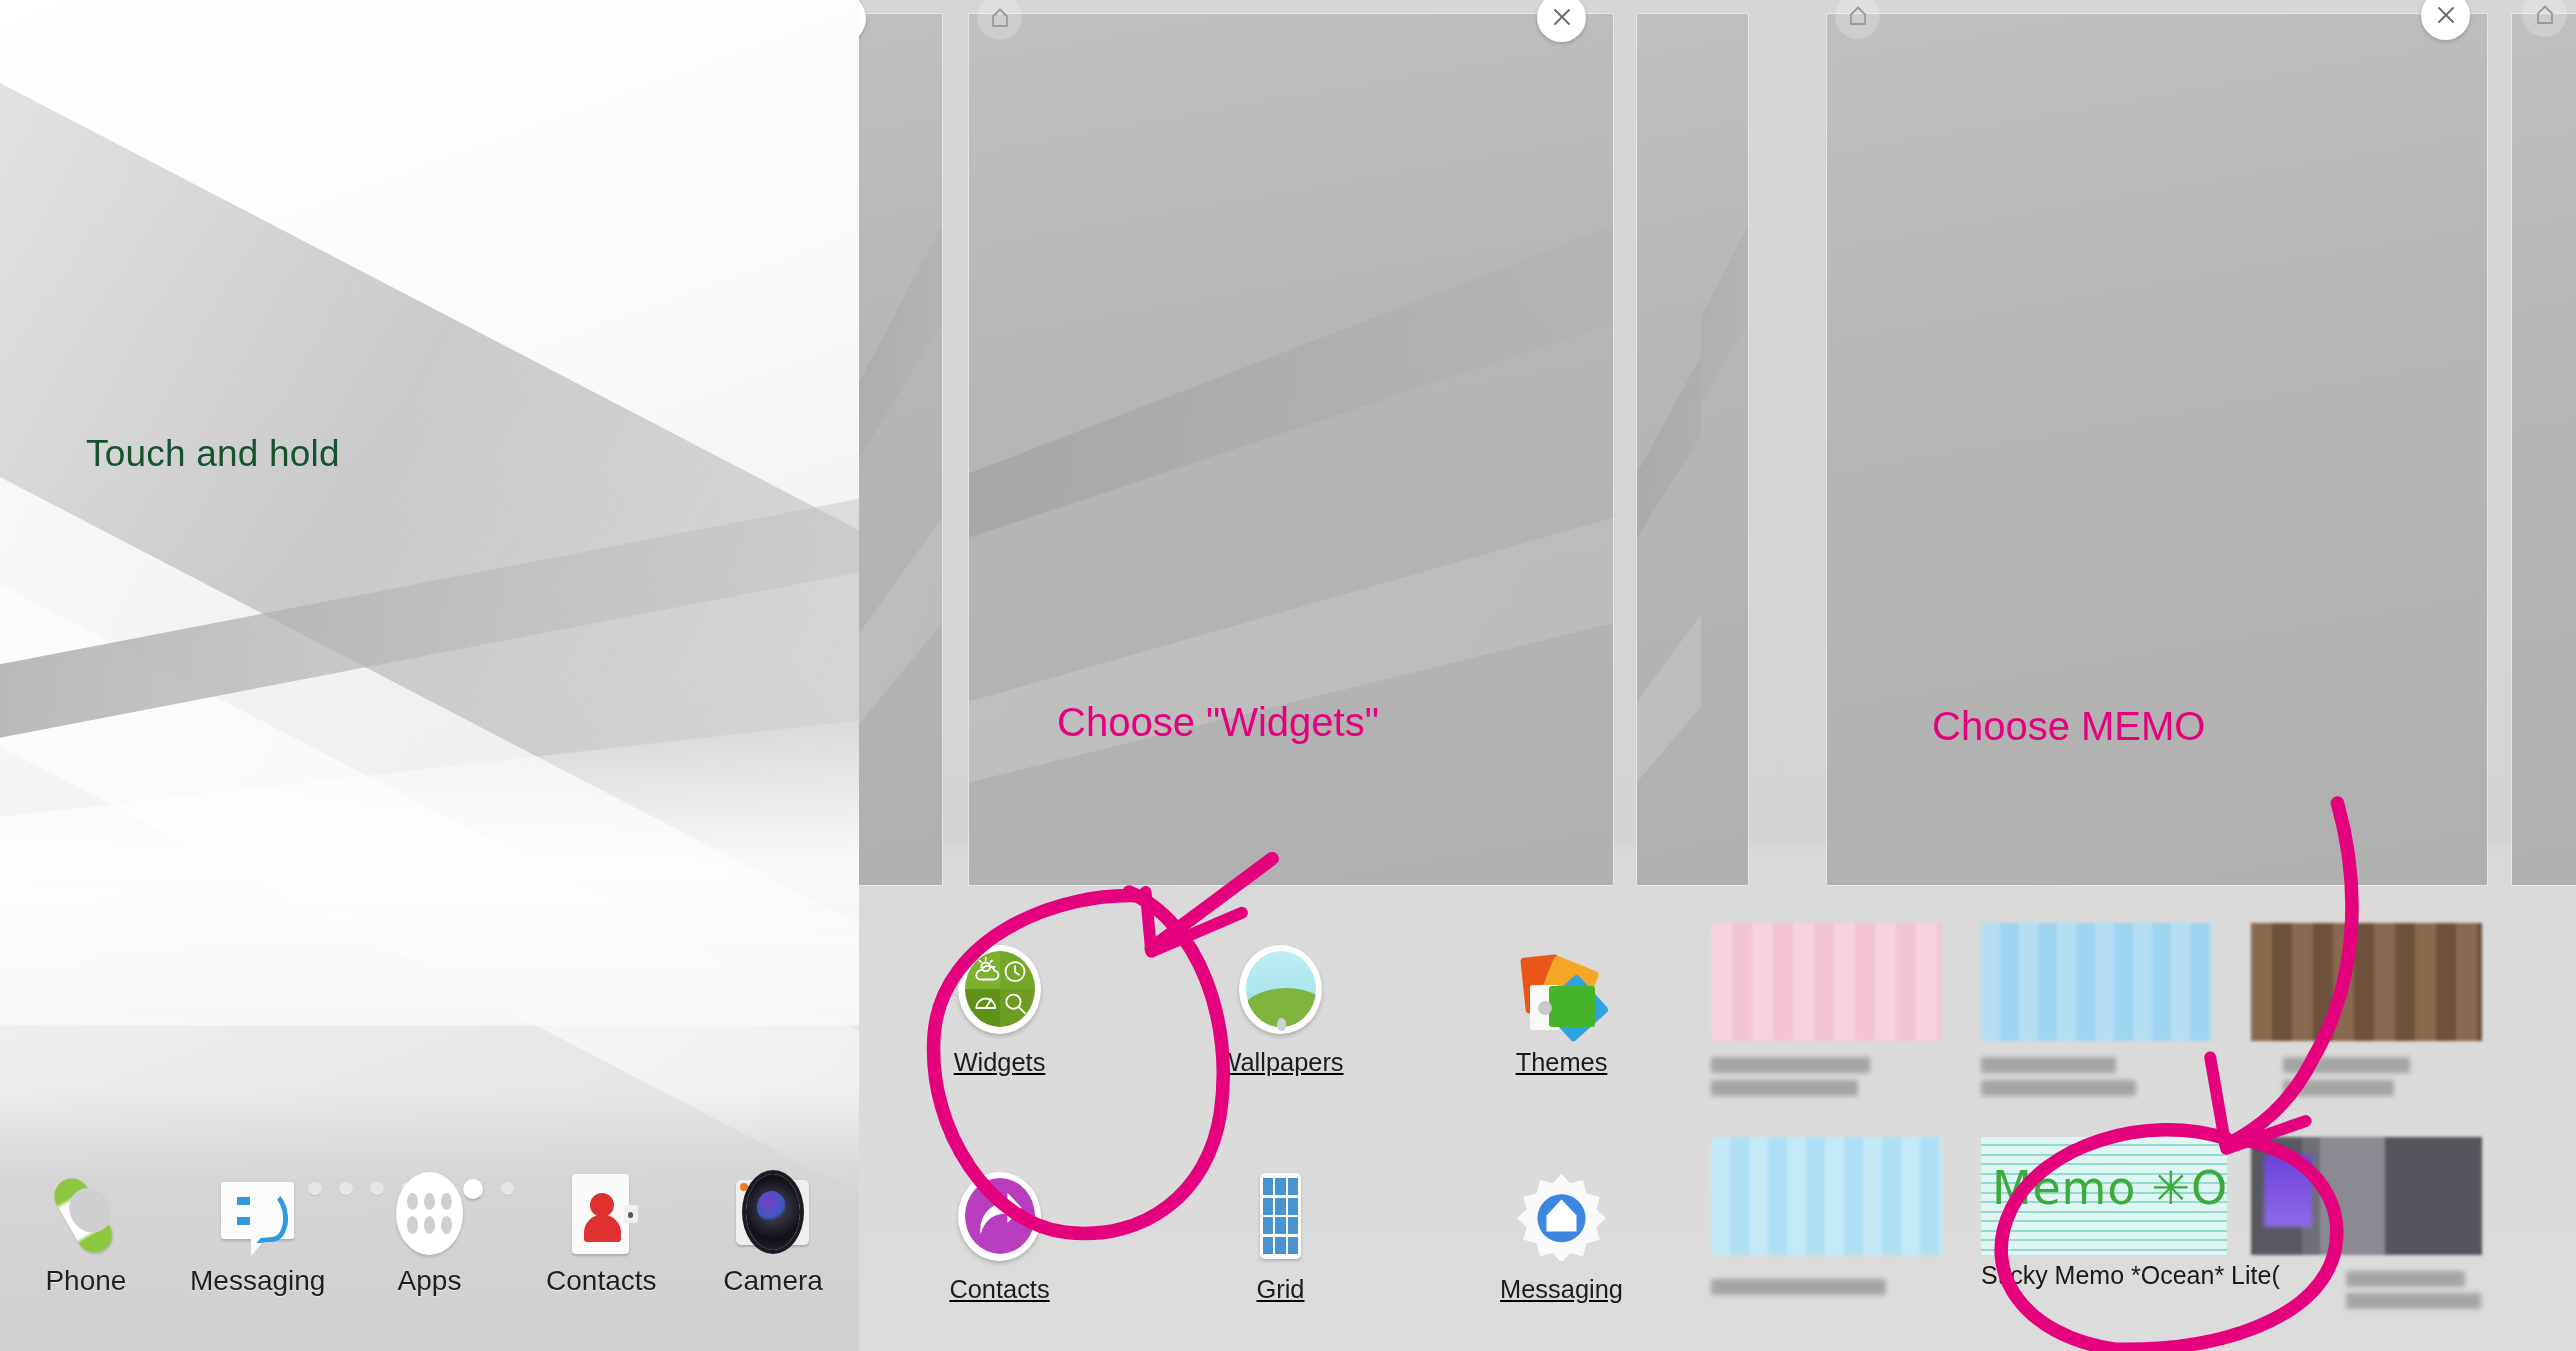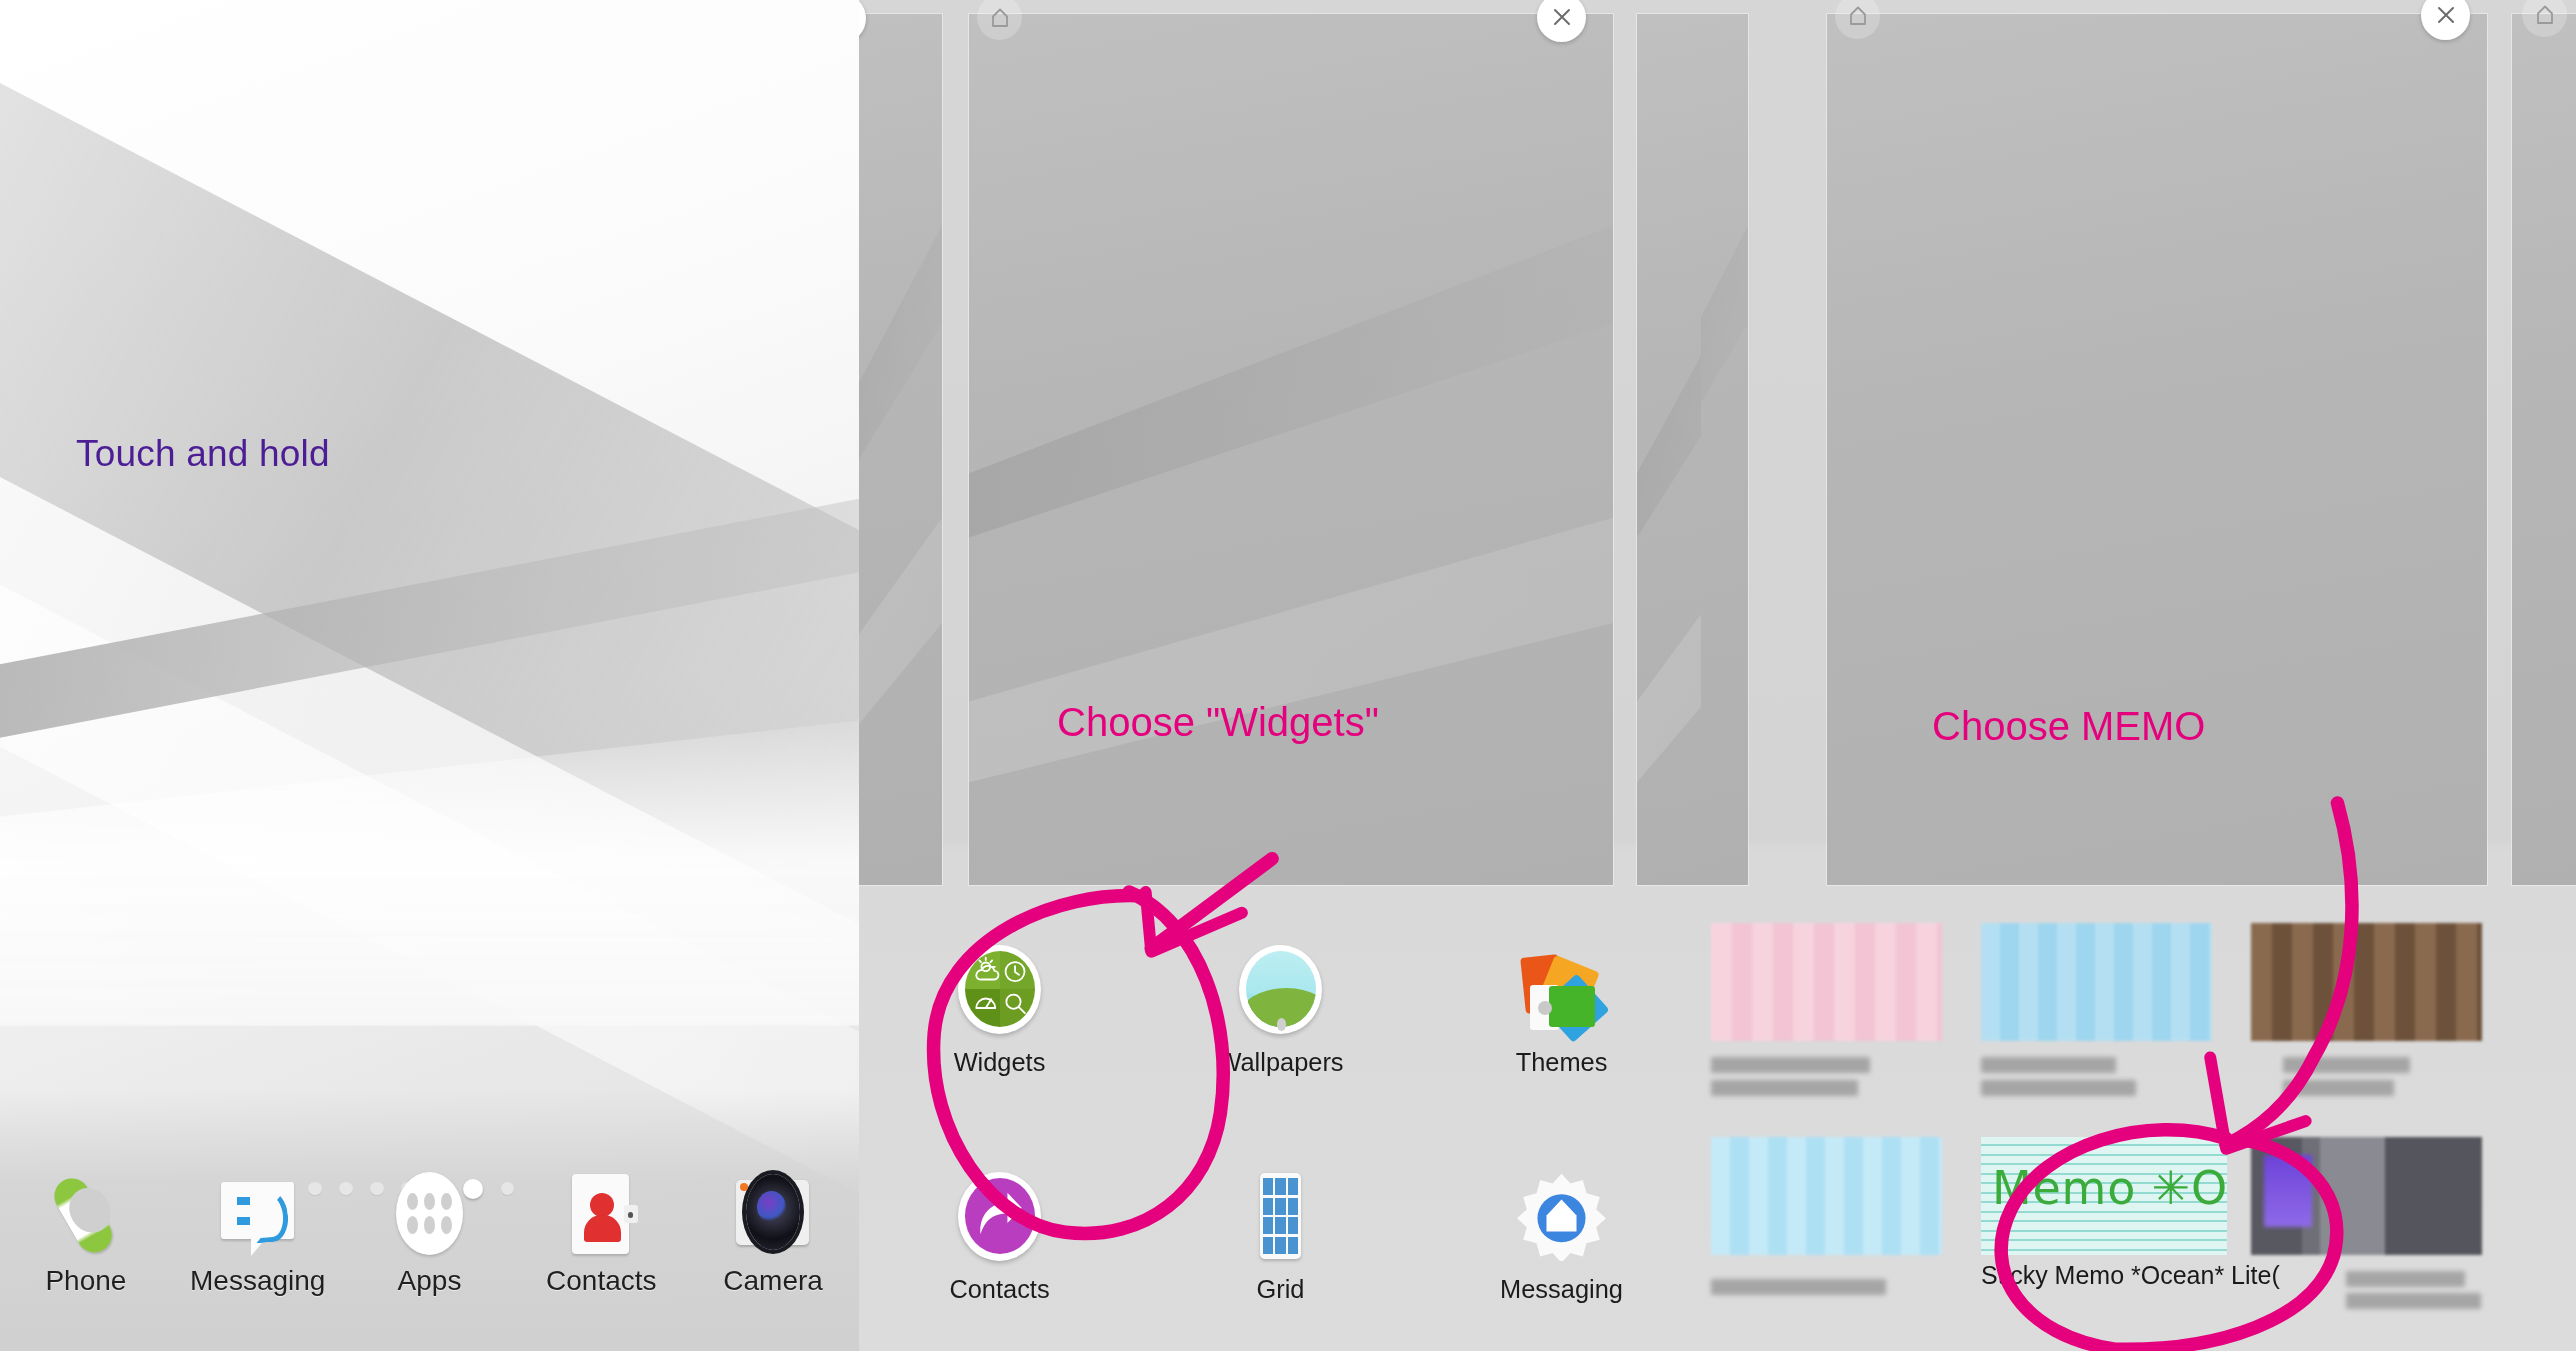--- a/index.html
+++ b/index.html
@@ -28,22 +28,22 @@
     transform:rotate(27.5deg);transform-origin:0 0;}
   .wp-wedge{position:absolute;left:-48px;top:413px;width:1352px;height:334px;
     background:linear-gradient(100deg,rgba(168,168,168,.85) 0%,rgba(188,188,188,.6) 45%,rgba(214,214,214,.18) 100%);
     clip-path:polygon(0% 78%, 100% 0%, 100% 22%, 0% 100%);}
   .wp-soft{position:absolute;left:-80px;top:692px;width:1193px;height:334px;
     background:linear-gradient(180deg,rgba(255,255,255,.0) 0%,rgba(255,255,255,.85) 50%,rgba(248,248,248,.9) 100%);
     clip-path:polygon(0% 40%, 100% 0%, 100% 100%, 0% 100%);filter:blur(1.6px);}
   .wp-dockfade{position:absolute;left:0;bottom:0;width:859px;height:262px;
     background:linear-gradient(180deg,rgba(214,214,214,0) 0%,rgba(210,210,210,.85) 35%,rgba(208,208,208,1) 100%);}
 
-  .home-text{position:absolute;left:76px;top:429px;width:557px;
-    color:#4c1d95;font-size:37px;line-height:1.36;font-weight:400;letter-spacing:0.2px;}
+  .home-text{position:absolute;left:86px;top:429px;width:557px;
+    color:#14532d;font-size:37px;line-height:1.36;font-weight:400;letter-spacing:0.2px;}
   .home-text .ln{display:block;white-space:nowrap;}
 
   
   .dots{position:absolute;left:277px;bottom:153px;display:flex;gap:17.5px;align-items:center;height:20.7px;}
   .dot{width:13.5px;height:13.5px;border-radius:50%;background:#ebebeb;opacity:.8;
        box-shadow:0 0.8px 0.8px rgba(0,0,0,.12);}
   .dot.active{width:20px;height:20px;background:#ffffff;opacity:1;
        box-shadow:0 1.6px 2.4px rgba(0,0,0,.22);}
 
   
@@ -107,21 +107,21 @@
   .close-btn{position:absolute;width:49px;height:49px;border-radius:50%;background:#ffffff;
      display:flex;align-items:center;justify-content:center;box-shadow:0 1.6px 4px rgba(0,0,0,.2);z-index:6;}
   .close-btn svg{width:24px;height:24px;}
   .home-btn{position:absolute;width:45px;height:45px;border-radius:50%;background:rgba(255,255,255,.22);
      display:flex;align-items:center;justify-content:center;z-index:6;}
   .home-btn svg{width:24px;height:24px;}
 
   
   .menu-grid{position:absolute;left:0;top:898px;width:843px;height:453px;
      display:grid;grid-template-columns:repeat(3,1fr);grid-template-rows:repeat(2,1fr);}
-  .menu-cell{display:flex;flex-direction:column;align-items:center;justify-content:center;}
+  .menu-cell{display:flex;flex-direction:column;align-items:center;justify-content:center;text-decoration:underline;}
   .menu-ico{width:89px;height:89px;position:relative;}
   .menu-lb{margin-top:14.3px;font-size:25.4px;color:#1b1b1b;}
 
   .ic-widgets .circ{position:absolute;left:3.2px;top:0;width:83px;height:89px;border-radius:50%;
      background:#ffffff;box-shadow:0 2.4px 4px rgba(0,0,0,.2);}
   .ic-widgets .inner{position:absolute;left:9.5px;top:6.4px;width:70px;height:76px;border-radius:50%;overflow:hidden;}
   .ic-widgets .q{position:absolute;width:50%;height:50%;}
   .ic-widgets .q1{left:0;top:0;background:#7cb02e;}
   .ic-widgets .q2{left:50%;top:0;background:#74a729;}
   .ic-widgets .q3{left:0;top:50%;background:#5f9018;}

